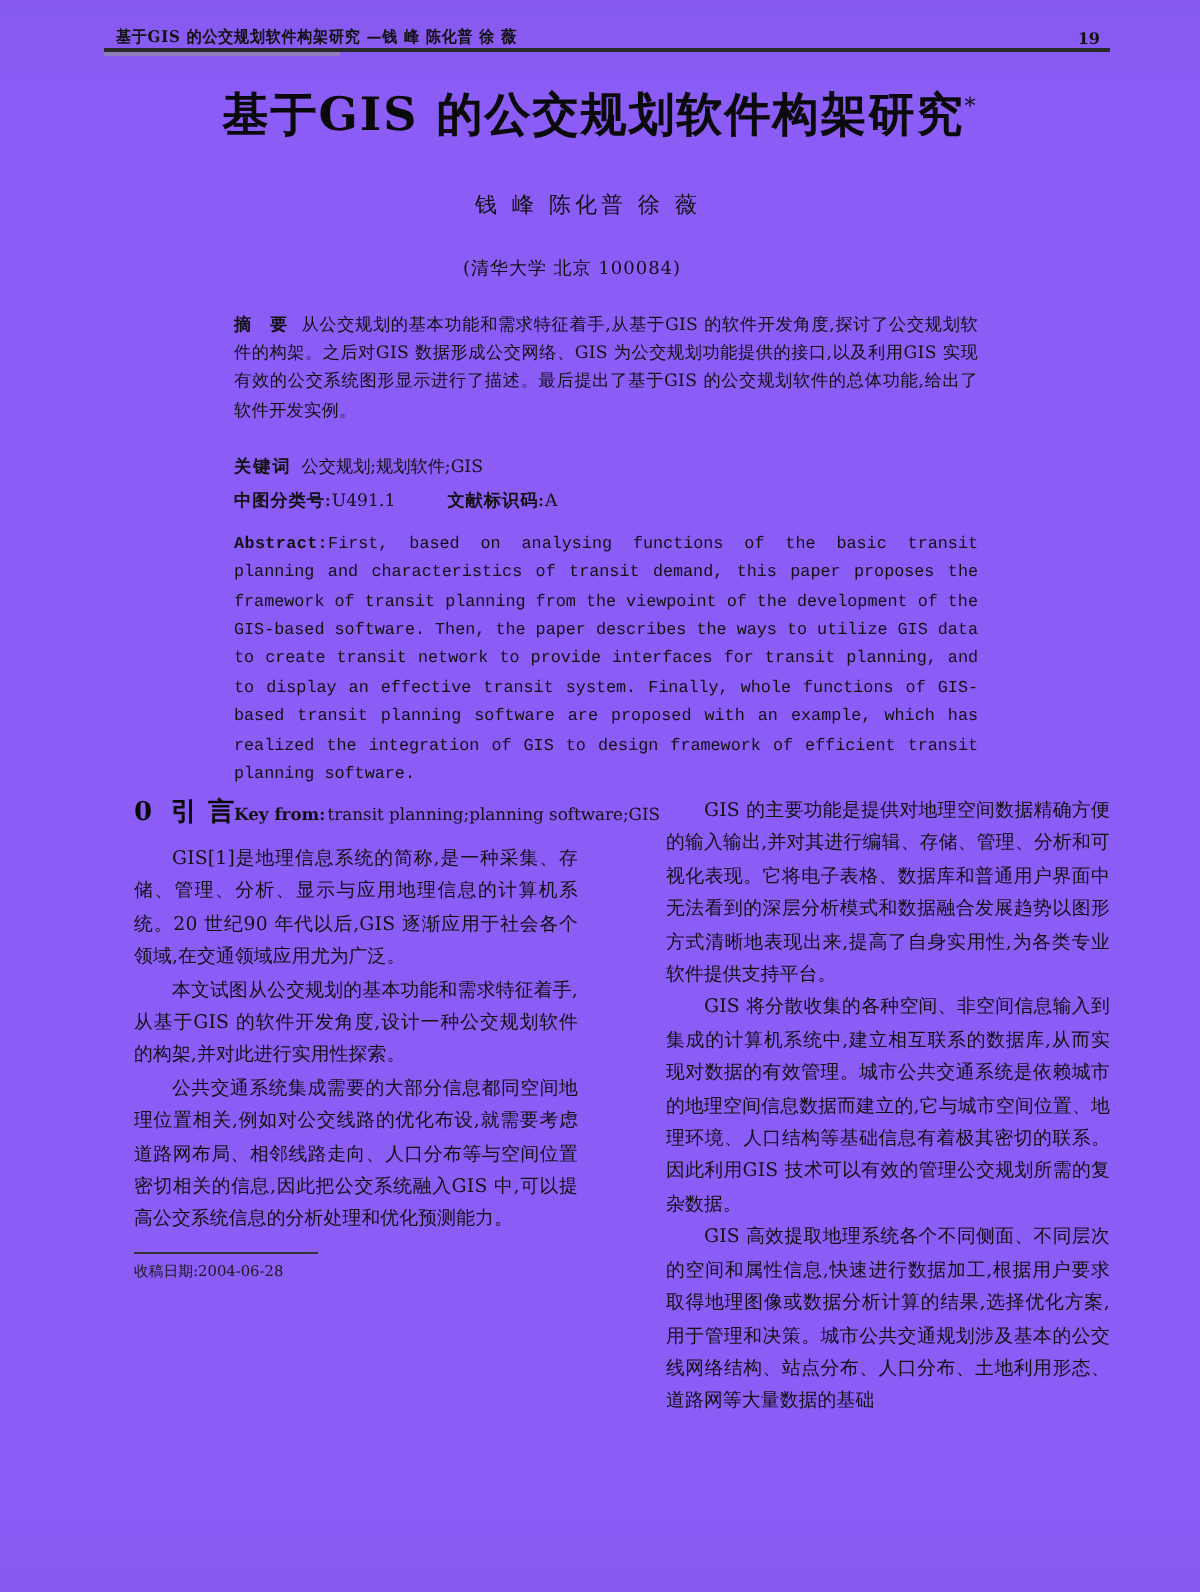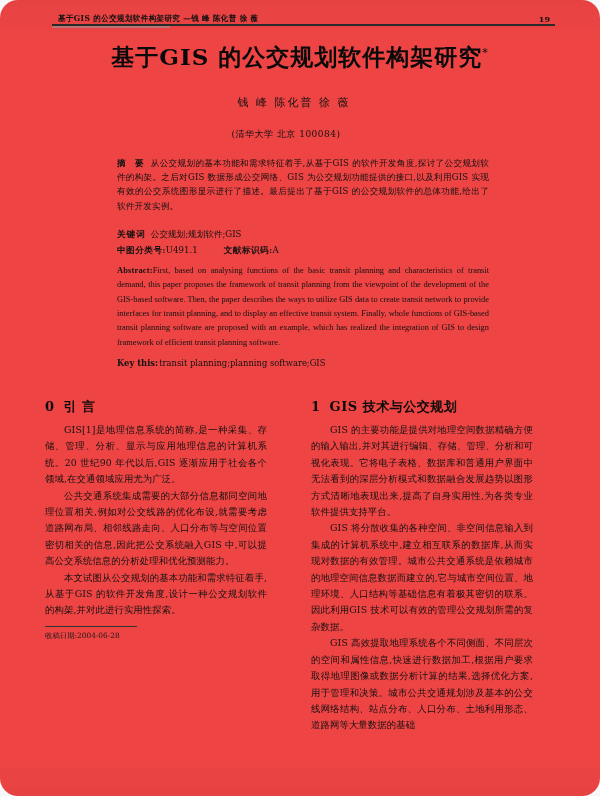--- a/index.html
+++ b/index.html
@@ -13,24 +13,23 @@
     font-family: "DejaVu Serif", "Liberation Serif", serif;
     color: #0b0b0b;
     overflow: hidden;
     position: relative;
   }
 
   .page {
     position: relative;
     width: 600px;
     height: 796px;
-    background: #ef4444;
+    background: #8b5cf6;
     box-sizing: border-box;
     padding: 0;
-    border-radius: 18px;
   }
 
   
   .runhead {
     position: absolute;
     top: 8px;
     left: 58px;
     right: 50px;
     height: 16px;
     display: flex;
@@ -144,36 +143,36 @@
   }
   .clc-line b { letter-spacing: .5px; font-family: Liberation Serif, serif; }
   .clc-gap { display: inline-block; width: 26px; }
 
   .en-abs {
     margin-top: 6px;
     font-size: 8.4px;
     line-height: 14.4px;
     text-align: justify;
     color: #111;
-    font-family: Liberation Serif, serif;
+    font-family: Liberation Mono, monospace;
   }
   .en-abs b { letter-spacing: .2px; }
   .en-kw {
     margin-top: 6px;
     font-size: 8.4px;
     line-height: 14px;
     color: #111;
   }
   .en-kw b { margin-right: 1px; }
 
   
   .cols {
     position: absolute;
     top: 398px;
-    left: 45px;
+    left: 67px;
     width: 488px;
     display: flex;
     gap: 44px;
   }
   .col { width: 230px; }
 
   .sec-h {
     font-size: 13px;
     font-weight: bold;
     letter-spacing: .5px;
@@ -250,42 +249,39 @@
 
     <div class="clc-line">
       <b>中图分类号:</b><span>U491.1</span><span class="clc-gap"></span><b>文献标识码:</b><span>A</span>
     </div>
 
     <div class="en-abs">
       <b>Abstract:</b><span>First, based on analysing functions of the basic transit planning and characteristics of transit demand, this paper proposes the framework of transit planning from the viewpoint of the development of the GIS-based software. Then, the paper describes the ways to utilize GIS data to create transit network to provide interfaces for transit planning, and to display an effective transit system. Finally, whole functions of GIS-based transit planning software are proposed with an example, which has realized the integration of GIS to design framework of efficient transit planning software.</span>
     </div>
 
     <div class="en-kw">
-      <b>Key this:</b><span>transit planning;planning software;GIS</span>
+      <b>Key from:</b><span>transit planning;planning software;GIS</span>
     </div>
   </div>
 
   <div class="cols">
 
     <div class="col">
       <div class="sec-h">
         <span class="num">0</span><span>引  言</span>
       </div>
       <p class="para">GIS[1]是地理信息系统的简称,是一种采集、存储、管理、分析、显示与应用地理信息的计算机系统。20 世纪90 年代以后,GIS 逐渐应用于社会各个领域,在交通领域应用尤为广泛。</p>
+      <p class="para">本文试图从公交规划的基本功能和需求特征着手,从基于GIS 的软件开发角度,设计一种公交规划软件的构架,并对此进行实用性探索。</p>
       <p class="para">公共交通系统集成需要的大部分信息都同空间地理位置相关,例如对公交线路的优化布设,就需要考虑道路网布局、相邻线路走向、人口分布等与空间位置密切相关的信息,因此把公交系统融入GIS 中,可以提高公交系统信息的分析处理和优化预测能力。</p>
-      <p class="para">本文试图从公交规划的基本功能和需求特征着手,从基于GIS 的软件开发角度,设计一种公交规划软件的构架,并对此进行实用性探索。</p>
 
       <div class="footsep"></div>
       <div class="footnote">收稿日期:2004-06-28</div>
     </div>
 
     <div class="col">
-      <div class="sec-h">
-        <span class="num">1</span><span>GIS 技术与公交规划</span>
-      </div>
       <p class="para">GIS 的主要功能是提供对地理空间数据精确方便的输入输出,并对其进行编辑、存储、管理、分析和可视化表现。它将电子表格、数据库和普通用户界面中无法看到的深层分析模式和数据融合发展趋势以图形方式清晰地表现出来,提高了自身实用性,为各类专业软件提供支持平台。</p>
       <p class="para">GIS 将分散收集的各种空间、非空间信息输入到集成的计算机系统中,建立相互联系的数据库,从而实现对数据的有效管理。城市公共交通系统是依赖城市的地理空间信息数据而建立的,它与城市空间位置、地理环境、人口结构等基础信息有着极其密切的联系。因此利用GIS 技术可以有效的管理公交规划所需的复杂数据。</p>
       <p class="para">GIS 高效提取地理系统各个不同侧面、不同层次的空间和属性信息,快速进行数据加工,根据用户要求取得地理图像或数据分析计算的结果,选择优化方案,用于管理和决策。城市公共交通规划涉及基本的公交线网络结构、站点分布、人口分布、土地利用形态、道路网等大量数据的基础</p>
     </div>
 
   </div>
 
   <div class="grain"></div>
 </div>
 

